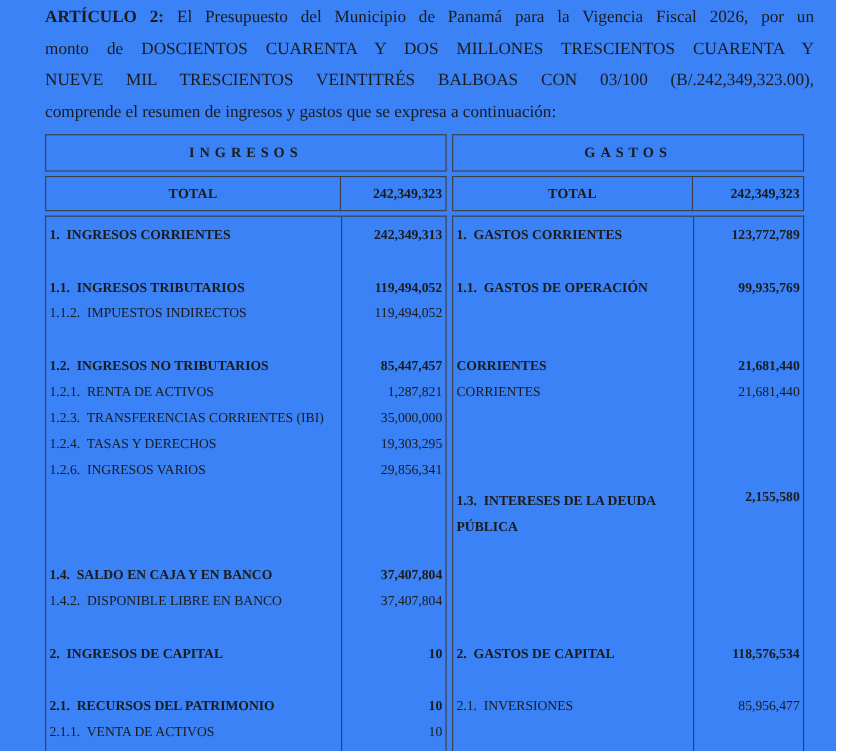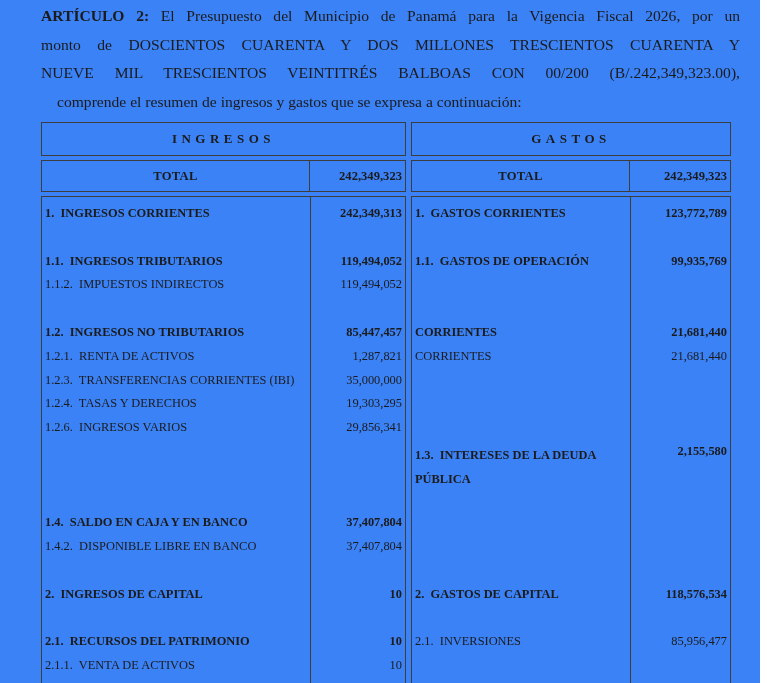--- a/index.html
+++ b/index.html
@@ -4,21 +4,21 @@
 <style>
   html,body{margin:0;padding:0;background:#ffffff;}
   .page{
     position:relative;width:760px;height:683px;background:#3b82f6;
     font-family:"Liberation Serif","DejaVu Serif",serif;color:#1b1b1b;
     overflow:hidden;
   }
   
   .article{position:absolute;left:41px;top:2px;width:699px;font-size:15.6px;line-height:28.6px;}
   .article .ln{text-align:justify;text-align-last:justify;white-space:normal;}
-  .article .ln.last{text-align-last:left;margin-left:16px;}
+  .article .ln.last{text-align-last:left;}
   .article b{font-weight:bold;}
   
   .budget{position:absolute;left:41px;top:122px;width:690px;height:565px;}
   .panel{position:absolute;top:0;}
   .panel-ing{left:0;width:365px;}
   .panel-gas{left:370px;width:320px;border-radius:25px;}
   .hdr{
     box-sizing:border-box;height:34px;border:1px solid #3d3d3d;
     text-align:center;line-height:32px;font-weight:bold;font-size:13px;letter-spacing:4.5px;
   }
@@ -46,21 +46,21 @@
   .row.tall .val{top:0;}
 </style>
 </head>
 <body>
 
 <div class="page">
 
   <div class="article">
     <div class="ln"><b>ARTÍCULO 2:</b><span> El Presupuesto del Municipio de Panamá para la Vigencia Fiscal 2026, por un</span></div>
     <div class="ln">monto de DOSCIENTOS CUARENTA Y DOS MILLONES TRESCIENTOS CUARENTA Y</div>
-    <div class="ln">NUEVE MIL TRESCIENTOS VEINTITRÉS BALBOAS CON 00/200 (B/.242,349,323.00),</div>
+    <div class="ln">NUEVE MIL TRESCIENTOS VEINTITRÉS BALBOAS CON 03/100 (B/.242,349,323.00),</div>
     <div class="ln last">comprende el resumen de ingresos y gastos que se expresa a continuación:</div>
   </div>
 
   <div class="budget">
 
     <section class="panel panel-ing">
       <div class="hdr">INGRESOS</div>
       <div class="total">
         <div class="tl">TOTAL</div>
         <div class="tv">242,349,323</div>

